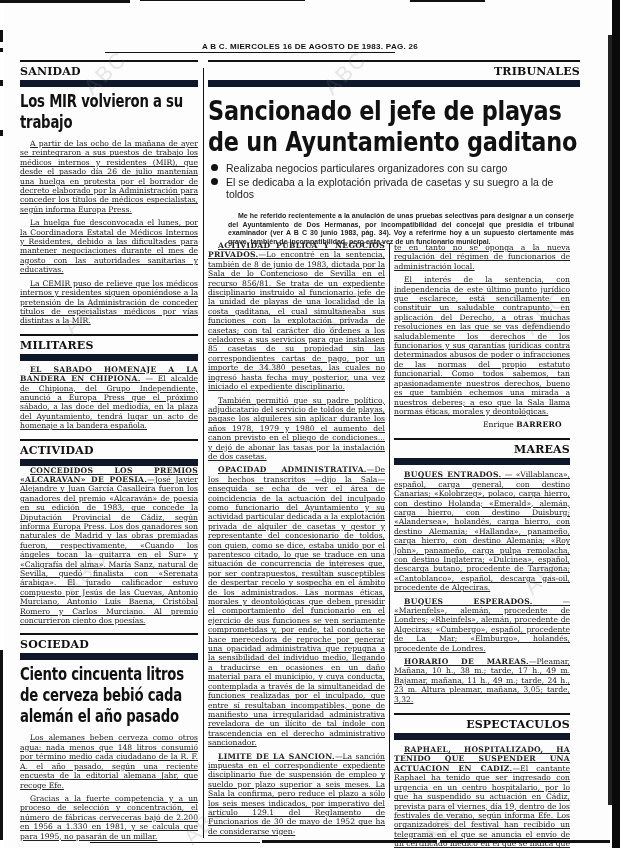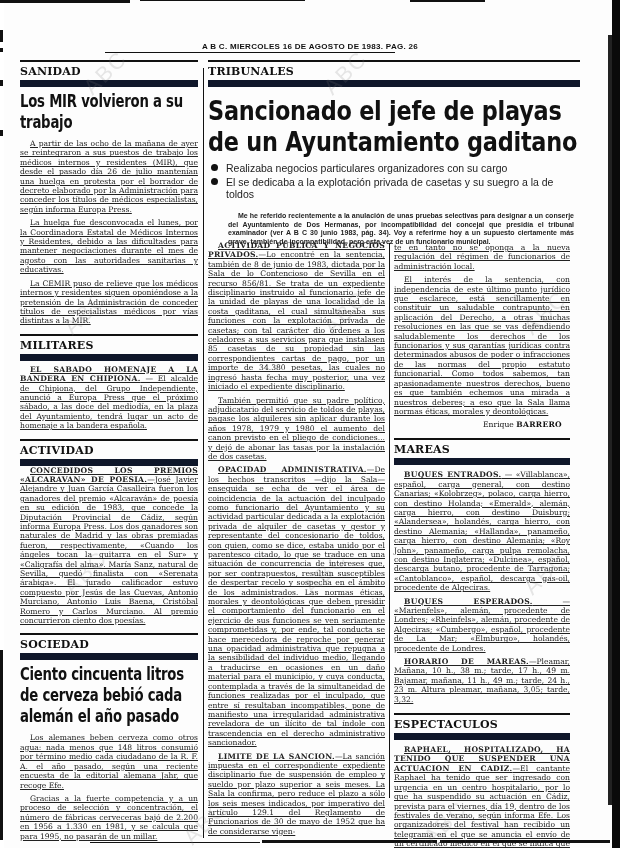--- a/index.html
+++ b/index.html
@@ -17,21 +17,21 @@
     position:absolute; top:42px; left:0; width:620px; text-align:center;
     font-family:Liberation Sans, sans-serif; font-size:8px; font-weight:bold; letter-spacing:0.3px;
   }
   .masthead-rule { position:absolute; top:52px; left:105px; width:290px; height:1px; background:#111; }
   .col { position:absolute; }
   .section-rule { height:2px; background:#111; }
   .section-label {
     font-family:"DejaVu Serif", serif; font-weight:bold; font-size:11px; padding:3px 0 2px 0;
     border-bottom:7px solid #0f172a; letter-spacing:0.2px;
   }
-  .section-label.right { text-align:left; }
+  .section-label.right { text-align:right; }
   .headline-cond {
     font-family:"DejaVu Sans", sans-serif; font-weight:bold; font-size:17px; line-height:21px;
     transform:scaleX(0.78); transform-origin:left top; width:128%; margin:4px 0 6px 0; letter-spacing:-0.3px;
   }
   .body-text {
     font-family:"DejaVu Serif", serif; font-size:7.6px; line-height:9.4px; text-align:justify;
     color:#222; margin:0;text-decoration:underline;
   }
   .body-text p { margin:0 0 4px 0; text-indent:10px; }
   .lead { font-weight:bold; letter-spacing:0.3px; }

